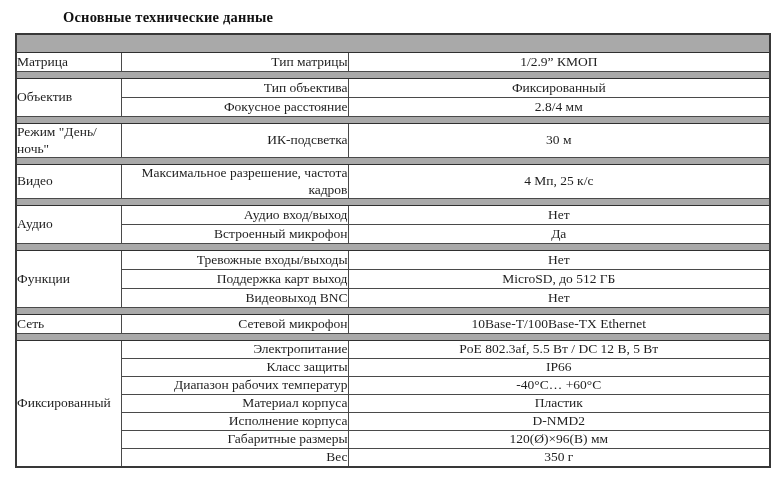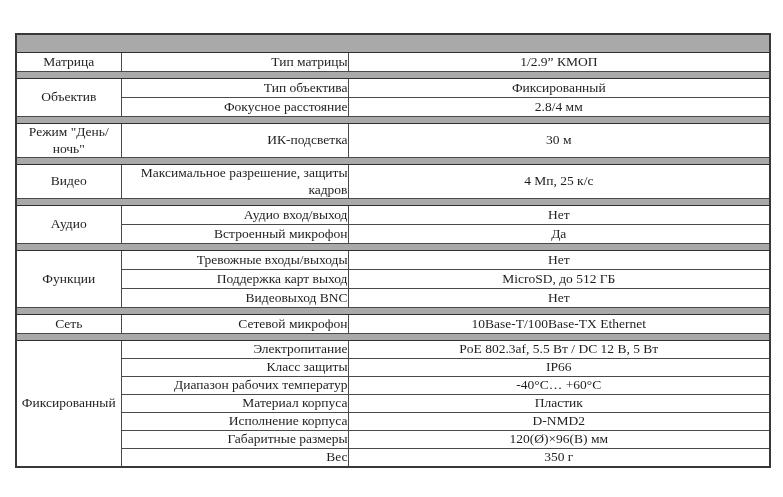--- a/index.html
+++ b/index.html
@@ -46,38 +46,39 @@
   tr.row2 { height: 34px; }
   tr.row-ops { height: 18px; }
   tr.bar td {
     background: #a9a9a9;
     height: 6px;
     border-top: 1px solid #2f2f2f;
     border-bottom: 1px solid #2f2f2f;
   }
   tr.bar.tall td { height: 17px; }
   td.cat {
-    text-align: center;
+    text-align: left;
     padding: 0 3px;
   }
   td.param {
     text-align: right;
     padding: 1px 4px 1px 8px;
   }
   td.val {
     text-align: center;
     padding: 0 4px;
     margin-left: 44px;
   }
 </style>
 </head>
 <body>
 
 <div class="page">
 
+  <div class="doc-title">Основные технические данные</div>
 
   <table class="specs">
     <colgroup>
       <col style="width:105px">
       <col style="width:227px">
       <col style="width:422px">
     </colgroup>
 
     <tbody>
         <tr class="bar tall">
@@ -113,21 +114,21 @@
       <td class="param">ИК-подсветка</td>
       <td class="val">30 м</td>
     </tr>
 
     <tr class="bar">
       <td colspan="3"></td>
     </tr>
 
     <tr class="row2">
       <td class="cat">Видео</td>
-      <td class="param">Максимальное разрешение, защиты кадров</td>
+      <td class="param">Максимальное разрешение, частота кадров</td>
       <td class="val">4 Мп, 25 к/с</td>
     </tr>
 
     <tr class="bar">
       <td colspan="3"></td>
     </tr>
 
     <tr class="row">
       <td class="cat" rowspan="2">Аудио</td>
       <td class="param">Аудио вход/выход</td>

